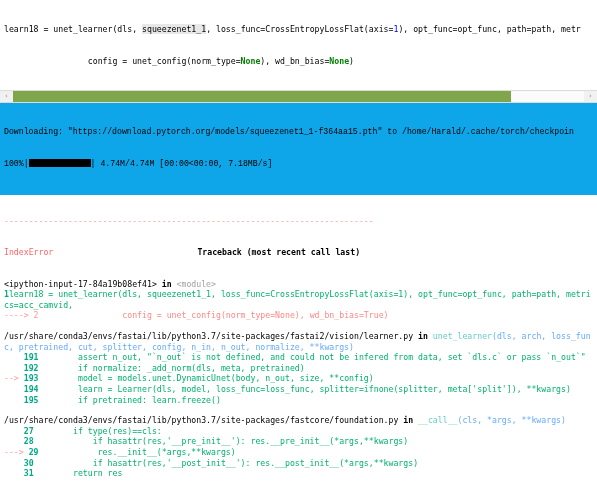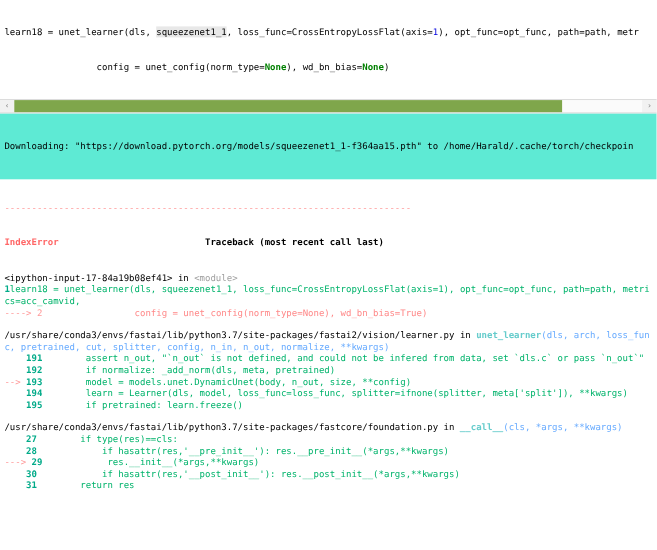--- a/index.html
+++ b/index.html
@@ -47,24 +47,25 @@
     position:absolute;left:13px;right:13px;top:0;height:11px;
     background:#fbfbfb;
   }
   .hscroll .thumb{
     position:absolute;left:0;top:0;height:11px;
     background:#7fa64b;
   }
 
   
   .stderr{
-    background:#5eead4;
+    background:#0ea5e9;
     padding:3px 4px 4px 4px;
     white-space:pre-wrap;
     word-break:break-all;
+    font-family:Liberation Mono, monospace;
   }
   .pbar{
     display:inline-block;
     background:#000;
     width:62px;height:8px;
     vertical-align:-1px;
   }
 
   
   .tb{
@@ -72,26 +73,26 @@
     white-space:pre;
   }
   .dotted{
     color:#ff9999;
     white-space:pre;
     overflow:hidden;
     display:block;
     height:10px;
     letter-spacing:0px;
   }
-  .errname{color:#ff6666;font-weight:bold;}
-  .tbhead{color:#000;font-weight:bold;}
+  .errname{color:#ff6666;}
+  .tbhead{color:#000;font-weight:bold;margin-left:11px;}
   .mod{color:#a0a0a0;}
-  .kwin{color:#000;font-weight:normal;margin-top:32px;}
+  .kwin{color:#000;font-weight:bold;margin-top:32px;}
   .fpath{color:#000;}
-  .fname{color:#66cccc;font-weight:bold;}
+  .fname{color:#66cccc;}
   .fargs{color:#66aaff;}
   .lno{color:#00aa88;font-weight:bold;}
   .code{color:#00b36b;}
   .arrowln{color:#ff9999;}
   .pinkcode{color:#ff8888;}
   .blk{display:block;white-space:pre;}
   .wrapln{white-space:pre-wrap;word-break:break-all;display:block;}
   .gap{height:10px;}
 </style>
 </head>
@@ -107,20 +108,21 @@
   <div class="hscroll">
     <div class="arrow left">‹</div>
     <div class="track">
       <div class="thumb" id="sb-thumb" style="width: 498px;"></div>
     </div>
     <div class="arrow right">›</div>
   </div>
 
   <div class="stderr">
     <span class="blk wrapln">Downloading: "https://download.pytorch.org/models/squeezenet1_1-f364aa15.pth" to /home/Harald/.cache/torch/checkpoin</span>
+    <span class="blk"><span>100%|</span><span class="pbar"></span><span>| 4.74M/4.74M [00:00&lt;00:00, 7.18MB/s]</span></span>
   </div>
 
   <div class="tb">
     <span class="dotted" id="div-top">---------------------------------------------------------------------------</span>
     <span class="blk"><span class="errname">IndexError</span><span id="hdr-pad">                           </span><span class="tbhead">Traceback (most recent call last)</span></span>
     <div id="frames"><div><span class="wrapln"><span class="fpath">&lt;ipython-input-17-84a19b08ef41&gt;</span><span class="kwin"> in </span><span class="mod">&lt;module&gt;</span></span><span class="wrapln"><span class=""></span><span class="lno">1</span><span class="code">learn18 = unet_learner(dls, squeezenet1_1, loss_func=CrossEntropyLossFlat(axis=1), opt_func=opt_func, path=path, metrics=acc_camvid,</span></span><span class="wrapln"><span class="arrowln">----&gt; </span><span class="arrowln">2</span><span class="pinkcode">                 config = unet_config(norm_type=None), wd_bn_bias=True)</span></span></div><div><div class="gap"></div><span class="wrapln"><span class="fpath">/usr/share/conda3/envs/fastai/lib/python3.7/site-packages/fastai2/vision/learner.py</span><span class="kwin"> in </span><span class="fname">unet_learner</span><span class="fargs">(dls, arch, loss_func, pretrained, cut, splitter, config, n_in, n_out, normalize, **kwargs)</span></span><span class="wrapln"><span class="">    </span><span class="lno">191</span><span class="code">        assert n_out, "`n_out` is not defined, and could not be infered from data, set `dls.c` or pass `n_out`"</span></span><span class="wrapln"><span class="">    </span><span class="lno">192</span><span class="code">        if normalize: _add_norm(dls, meta, pretrained)</span></span><span class="wrapln"><span class="arrowln">--&gt; </span><span class="lno">193</span><span class="code">        model = models.unet.DynamicUnet(body, n_out, size, **config)</span></span><span class="wrapln"><span class="">    </span><span class="lno">194</span><span class="code">        learn = Learner(dls, model, loss_func=loss_func, splitter=ifnone(splitter, meta['split']), **kwargs)</span></span><span class="wrapln"><span class="">    </span><span class="lno">195</span><span class="code">        if pretrained: learn.freeze()</span></span></div><div><div class="gap"></div><span class="wrapln"><span class="fpath">/usr/share/conda3/envs/fastai/lib/python3.7/site-packages/fastcore/foundation.py</span><span class="kwin"> in </span><span class="fname">__call__</span><span class="fargs">(cls, *args, **kwargs)</span></span><span class="wrapln"><span class="">    </span><span class="lno">27</span><span class="code">        if type(res)==cls:</span></span><span class="wrapln"><span class="">    </span><span class="lno">28</span><span class="code">            if hasattr(res,'__pre_init__'): res.__pre_init__(*args,**kwargs)</span></span><span class="wrapln"><span class="arrowln">---&gt; </span><span class="lno">29</span><span class="code">            res.__init__(*args,**kwargs)</span></span><span class="wrapln"><span class="">    </span><span class="lno">30</span><span class="code">            if hasattr(res,'__post_init__'): res.__post_init__(*args,**kwargs)</span></span><span class="wrapln"><span class="">    </span><span class="lno">31</span><span class="code">        return res</span></span></div></div>
     
     
   </div>
 

